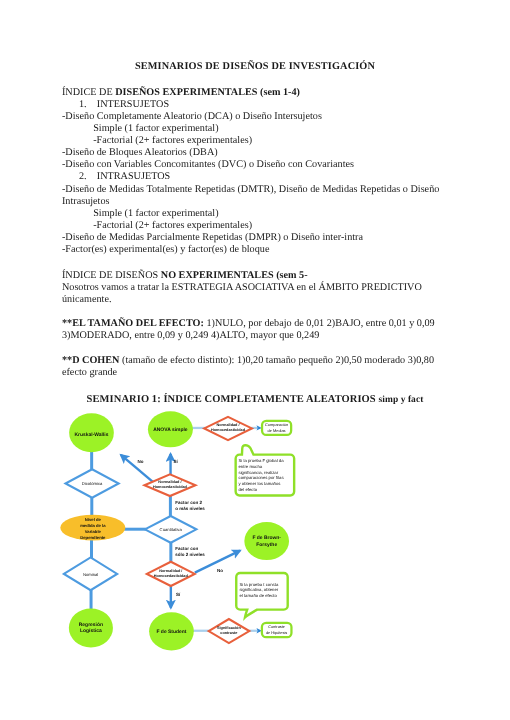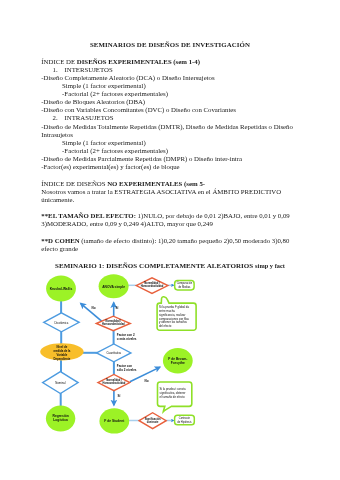--- a/index.html
+++ b/index.html
@@ -48,21 +48,21 @@
     <div class="ln">Nosotros vamos a tratar la ESTRATEGIA ASOCIATIVA en el ÁMBITO PREDICTIVO</div>
     <div class="ln">únicamente.</div>
     <div class="gap"></div>
     <div class="ln"><span class="b">**EL TAMAÑO DEL EFECTO:</span><span> 1)NULO, por debajo de 0,01 2)BAJO, entre 0,01 y 0,09</span></div>
     <div class="ln">3)MODERADO, entre 0,09 y 0,249 4)ALTO, mayor que 0,249</div>
     <div class="gap"></div>
     <div class="ln"><span class="b">**D COHEN</span><span> (tamaño de efecto distinto): 1)0,20 tamaño pequeño 2)0,50 moderado 3)0,80</span></div>
     <div class="ln">efecto grande</div>
   </div>
 
-  <div class="sem"><span>SEMINARIO 1: DISEÑOS COMPLETAMENTE ALEATORIOS </span><span class="small">simp y fact</span></div>
+  <div class="sem"><span>SEMINARIO 1: ÍNDICE COMPLETAMENTE ALEATORIOS </span><span class="small">simp y fact</span></div>
 
   <svg class="fc" id="flowchart" viewBox="0 0 340 480" width="340" height="480" xmlns="http://www.w3.org/2000/svg">
     <defs>
       <marker id="abl" markerWidth="6" markerHeight="6" refX="3.4" refY="2.1" orient="auto">
         <path d="M0 0 L4.2 2.1 L0 4.2 L1.0 2.1 Z" fill="#3C8DD9"></path>
       </marker>
       <marker id="abs" markerWidth="6" markerHeight="6" refX="2.2" refY="1.6" orient="auto">
         <path d="M0 0 L3.1 1.6 L0 3.2 L0.75 1.6 Z" fill="#2E86D6"></path>
       </marker>
     </defs>

